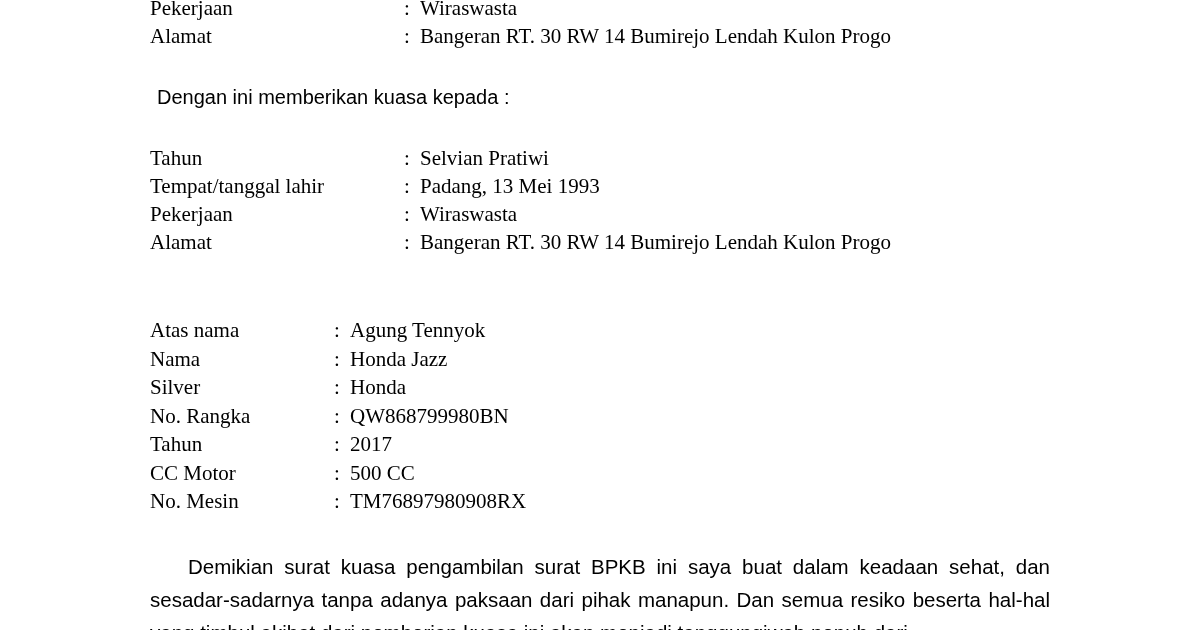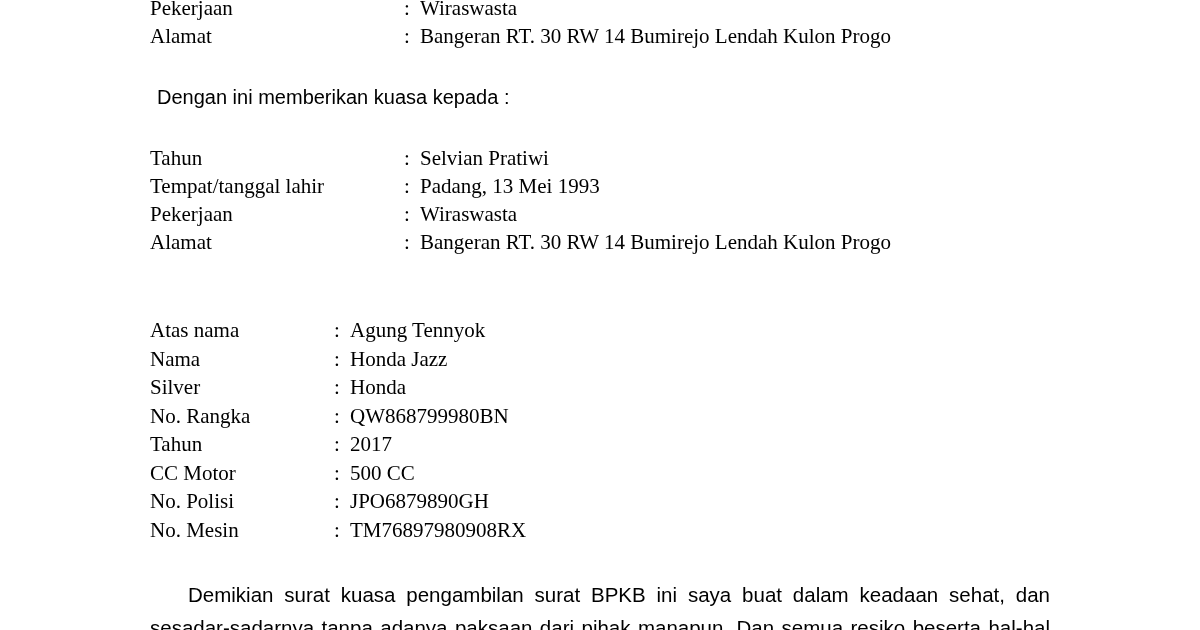--- a/index.html
+++ b/index.html
@@ -166,25 +166,20 @@
         <td class="kv-label">Tahun</td>
         <td class="kv-sep">:</td>
         <td class="kv-value">2017</td>
       </tr>
       <tr>
         <td class="kv-label">CC Motor</td>
         <td class="kv-sep">:</td>
         <td class="kv-value">500 CC</td>
       </tr>
       <tr>
-        <td class="kv-label">No. Polisi</td>
-        <td class="kv-sep">:</td>
-        <td class="kv-value">JPO6879890GH</td>
-      </tr>
-      <tr>
         <td class="kv-label">No. Mesin</td>
         <td class="kv-sep">:</td>
         <td class="kv-value">TM76897980908RX</td>
       </tr>
     </tbody>
   </table>
 
   <div class="para-spacer-lg"></div>
 
   <p class="closing"><span class="first-line-indent"></span><span>Demikian surat kuasa pengambilan surat BPKB ini saya buat dalam keadaan sehat, dan sesadar-sadarnya tanpa adanya paksaan dari pihak manapun. Dan semua resiko beserta hal-hal yang timbul akibat dari pemberian kuasa ini akan menjadi tanggungjwab penuh dari</span></p>

